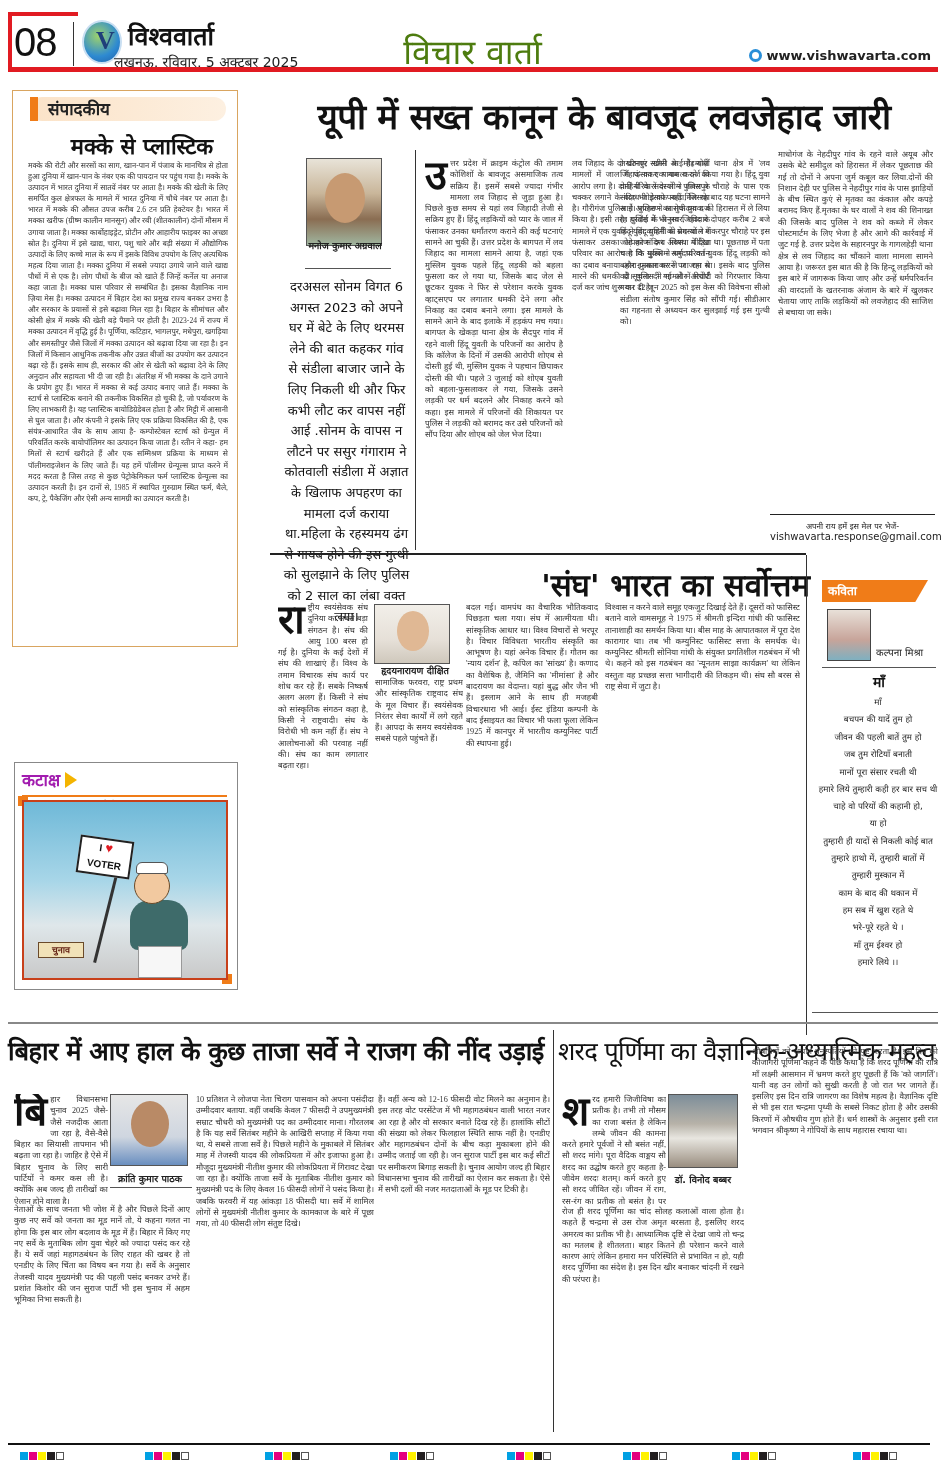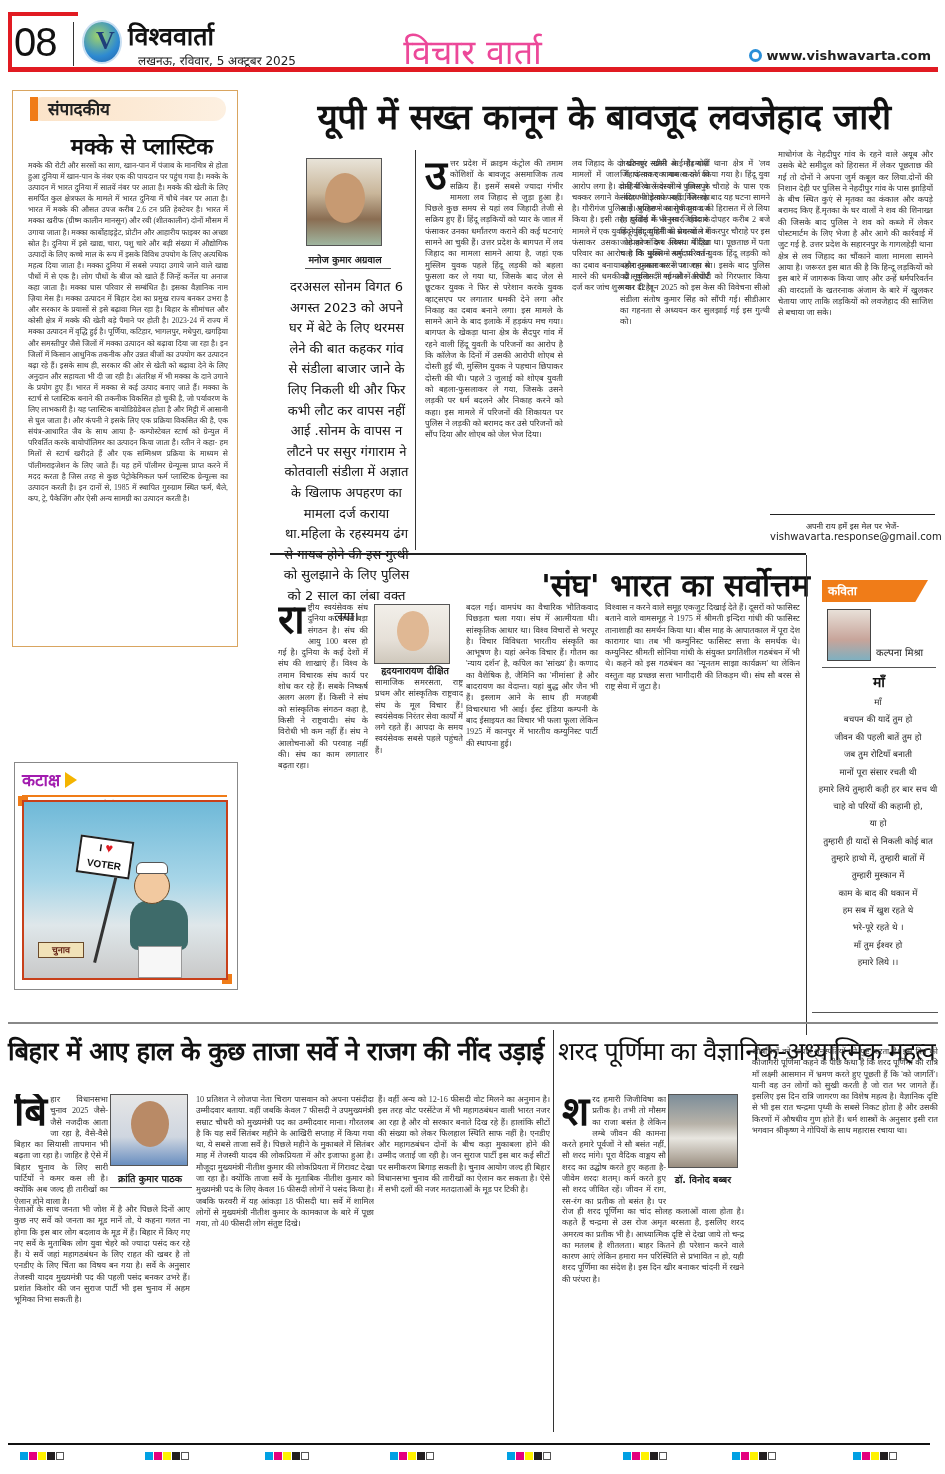--- a/index.html
+++ b/index.html
@@ -8,22 +8,22 @@
   .abs{position:absolute}
   
   .mast{left:8px;top:12px;width:930px;height:60px}
   .mast-redbox{left:0;top:0;width:70px;height:60px;border-left:4px solid #e11b22;border-top:4px solid #e11b22}
   .mast-bottom{left:8px;top:67px;width:930px;height:5px;background:#e11b22}
   .page-no{left:14px;top:20px;font-family:"Liberation Sans",sans-serif;font-size:40px;font-weight:normal;letter-spacing:-1px;color:#111}
   .mast-divider{left:73px;top:22px;width:1px;height:44px;background:#333}
   .logo{left:82px;top:20px;width:40px;height:44px;border-radius:50%;background:radial-gradient(circle at 40% 35%,#9fd36b 0,#2e8ad1 60%,#1f5fa8 100%);border:2px solid #c9dff2}
   .logo-v{left:96px;top:26px;font-family:"Liberation Serif",serif;font-weight:bold;font-size:26px;color:#1f3f7a}
   .brand{left:128px;top:18px;font-size:25px;font-weight:bold;color:#111}
-  .dateline{left:138px;top:52px;font-size:12px;color:#222}
-  .section-title{left:0;width:945px;top:28px;text-align:center;font-size:34px;color:#ec4899}
+  .dateline{left:114px;top:52px;font-size:14px;color:#222}
+  .section-title{left:0;width:945px;top:28px;text-align:center;font-size:34px;color:#4d7c0f}
   .website{right:14px;top:48px;font-size:13px;font-weight:bold;color:#222}
   .web-ie{display:inline-block;width:13px;height:13px;border-radius:50%;border:3px solid #2a8fd8;margin-right:4px;vertical-align:-2px}
 
   .col-text{font-family:"Liberation Serif",serif;font-size:8.2px;line-height:11.3px;color:#333;text-align:justify;overflow:hidden}
   .rule-v{width:1px;background:#333}
   .rule-h{height:1px;background:#555}
 
   
   .ed-box{left:12px;top:90px;width:226px;height:557px;border:1.5px solid #d9a560;background:#fff}
   .ed-tab{left:30px;top:97px;width:196px;height:24px;border-radius:12px;background:linear-gradient(90deg,#fbe3c8,#fdf0e1)}
@@ -49,21 +49,21 @@
   .man-cap{left:136px;top:862px;width:32px;height:12px;background:#fff;border:1.5px solid #555;border-radius:6px 6px 2px 2px}
   .man-legs{left:138px;top:946px;width:44px;height:32px;background:#f7f7f7;border:1px solid #999}
   .chunav{left:38px;top:942px;width:46px;height:16px;background:#f1e2b8;border:1.5px solid #6a4a2a;font-size:9px;text-align:center;line-height:14px;color:#6a2a1a;font-weight:bold}
 
   
   .a1-head{left:270px;top:92px;width:668px;text-align:center;font-size:35px;font-weight:bold;color:#111;letter-spacing:-0.5px;white-space:nowrap}
   .photo{background:linear-gradient(180deg,#e8e3d8 0%,#c9b69a 40%,#8a6d52 70%,#a0b6a0 100%);border:1px solid #555;position:absolute;overflow:hidden}
   .face{position:absolute;border-radius:50%;background:#c79a72}
   .a1-photo{left:306px;top:158px;width:76px;height:88px}
   .caption{font-size:9.5px;font-weight:bold;color:#222;text-align:center}
-  .a1-cap{left:290px;top:253px;width:110px}
+  .a1-cap{left:290px;top:239px;width:110px}
   .a1-caprule{left:305px;top:268px;width:86px}
   .a1-quote{left:283px;top:277px;width:127px;text-align:center;font-size:13px;line-height:20.6px;color:#111}
   .a1-div{left:415px;top:150px;height:400px}
   .drop{float:left;font-size:40px;line-height:34px;font-weight:bold;margin-right:3px;color:#111;font-family:"DejaVu Sans",sans-serif}
   .a1-c1{left:425px;top:158px;width:138px;height:390px}
   .a1-c2{left:572px;top:158px;width:138px;height:390px}
   .a1-c3{left:720px;top:158px;width:134px;height:390px}
   .a1-c4{left:778px;top:149px;width:155px;height:346px}
   .a1-rule{left:770px;top:514px;width:165px;height:1px;background:#222}
   .resp1{left:770px;top:520px;width:165px;text-align:center;font-size:8px;color:#222}
@@ -170,21 +170,21 @@
 <div class="abs resp1">अपनी राय हमें इस मेल पर भेजें-</div>
 <div class="abs resp2">vishwavarta.response@gmail.com</div>
 <div class="abs sec-rule"></div>
 
 <div class="abs a2-head">'संघ' भारत का सर्वोत्तम</div>
 <div class="abs col-text a2-c1"><span class="drop">रा</span><span>ष्ट्रीय स्वयंसेवक संघ दुनिया का सबसे बड़ा संगठन है। संघ की आयु 100 बरस हो गई है। दुनिया के कई देशों में संघ की शाखाएं हैं। विश्व के तमाम विचारक संघ कार्य पर शोध कर रहे हैं। सबके निष्कर्ष अलग अलग हैं। किसी ने संघ को सांस्कृतिक संगठन कहा है, किसी ने राष्ट्रवादी। संघ के विरोधी भी कम नहीं हैं। संघ ने आलोचनाओं की परवाह नहीं की। संघ का काम लगातार बढ़ता रहा।</span></div>
 <div class="photo a2-photo" style="background:linear-gradient(180deg,#f2efe9,#e6e0d8 60%,#cfc8bc)">
     <div class="face" style="left:22px;top:6px;width:32px;height:40px;background:#e0b894"></div>
   </div>
 <div class="abs caption a2-cap">हृदयनारायण दीक्षित</div>
-<div class="abs col-text a2-c2">सामाजिक समरसता, राष्ट्र प्रथम और सांस्कृतिक राष्ट्रवाद संघ के मूल विचार हैं। स्वयंसेवक निरंतर सेवा कार्यों में लगे रहते हैं। आपदा के समय स्वयंसेवक सबसे पहले पहुंचते हैं।</div>
+<div class="abs col-text a2-c2">सामाजिक फरवरा, राष्ट्र प्रथम और सांस्कृतिक राष्ट्रवाद संघ के मूल विचार हैं। स्वयंसेवक निरंतर सेवा कार्यों में लगे रहते हैं। आपदा के समय स्वयंसेवक सबसे पहले पहुंचते हैं।</div>
 <div class="abs col-text a2-c3">बदल गई। वामपंथ का वैचारिक भौतिकवाद पिछड़ता चला गया। संघ में आत्मीयता थी। सांस्कृतिक आधार था। विश्व विचारों से भरपूर है। विचार विविधता भारतीय संस्कृति का आभूषण है। यहां अनेक विचार हैं। गौतम का 'न्याय दर्शन' है, कपिल का 'सांख्य' है। कणाद का वैशेषिक है, जैमिनि का 'मीमांसा' है और बादरायण का वेदान्त। यहां बुद्ध और जैन भी हैं। इस्लाम आने के साथ ही मजहबी विचारधारा भी आई। ईस्ट इंडिया कम्पनी के बाद ईसाइयत का विचार भी फला फूला लेकिन 1925 में कानपुर में भारतीय कम्युनिस्ट पार्टी की स्थापना हुई।</div>
 <div class="abs col-text a2-c4">विश्वास न करने वाले समूह एकजुट दिखाई देते हैं। दूसरों को फासिस्ट बताने वाले वामसमूह ने 1975 में श्रीमती इन्दिरा गांधी की फासिस्ट तानाशाही का समर्थन किया था। बीस माह के आपातकाल में पूरा देश कारागार था। तब भी कम्युनिस्ट फासिस्ट सत्ता के समर्थक थे। कम्युनिस्ट श्रीमती सोनिया गांधी के संयुक्त प्रगतिशील गठबंधन में भी थे। कहने को इस गठबंधन का 'न्यूनतम साझा कार्यक्रम' था लेकिन वस्तुतः वह प्रच्छन्न सत्ता भागीदारी की तिकड़म थी। संघ सौ बरस से राष्ट्र सेवा में जुटा है।</div>
 <div class="abs rule-v a1-vdiv2"></div>
 
 <div class="abs poem-tab"></div>
 <div class="abs poem-label">कविता</div>
 <div class="abs poem-photo"></div>
 <div class="abs poet">कल्पना मिश्रा</div>
 <div class="abs rule-h poem-rule1"></div>
 <div class="abs poem-title">माँ</div>

